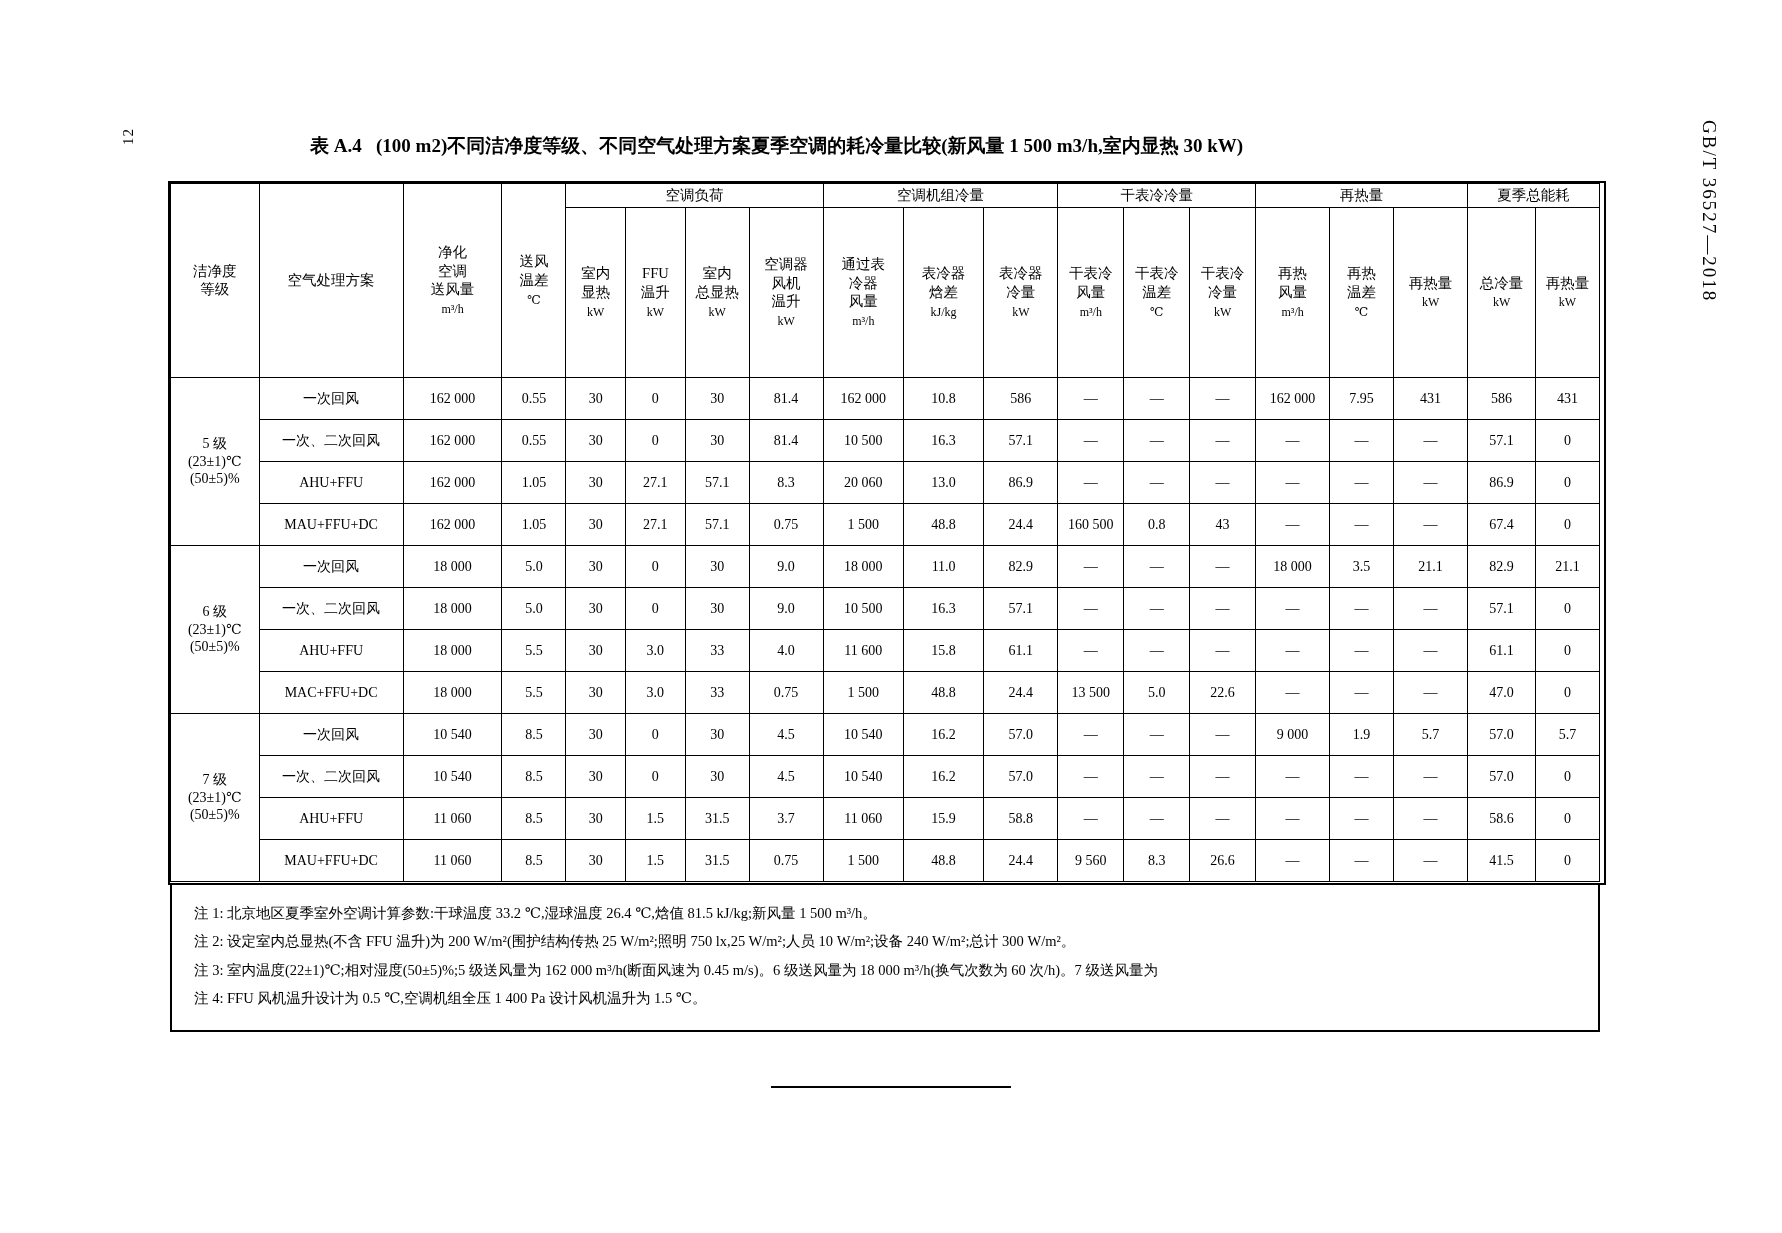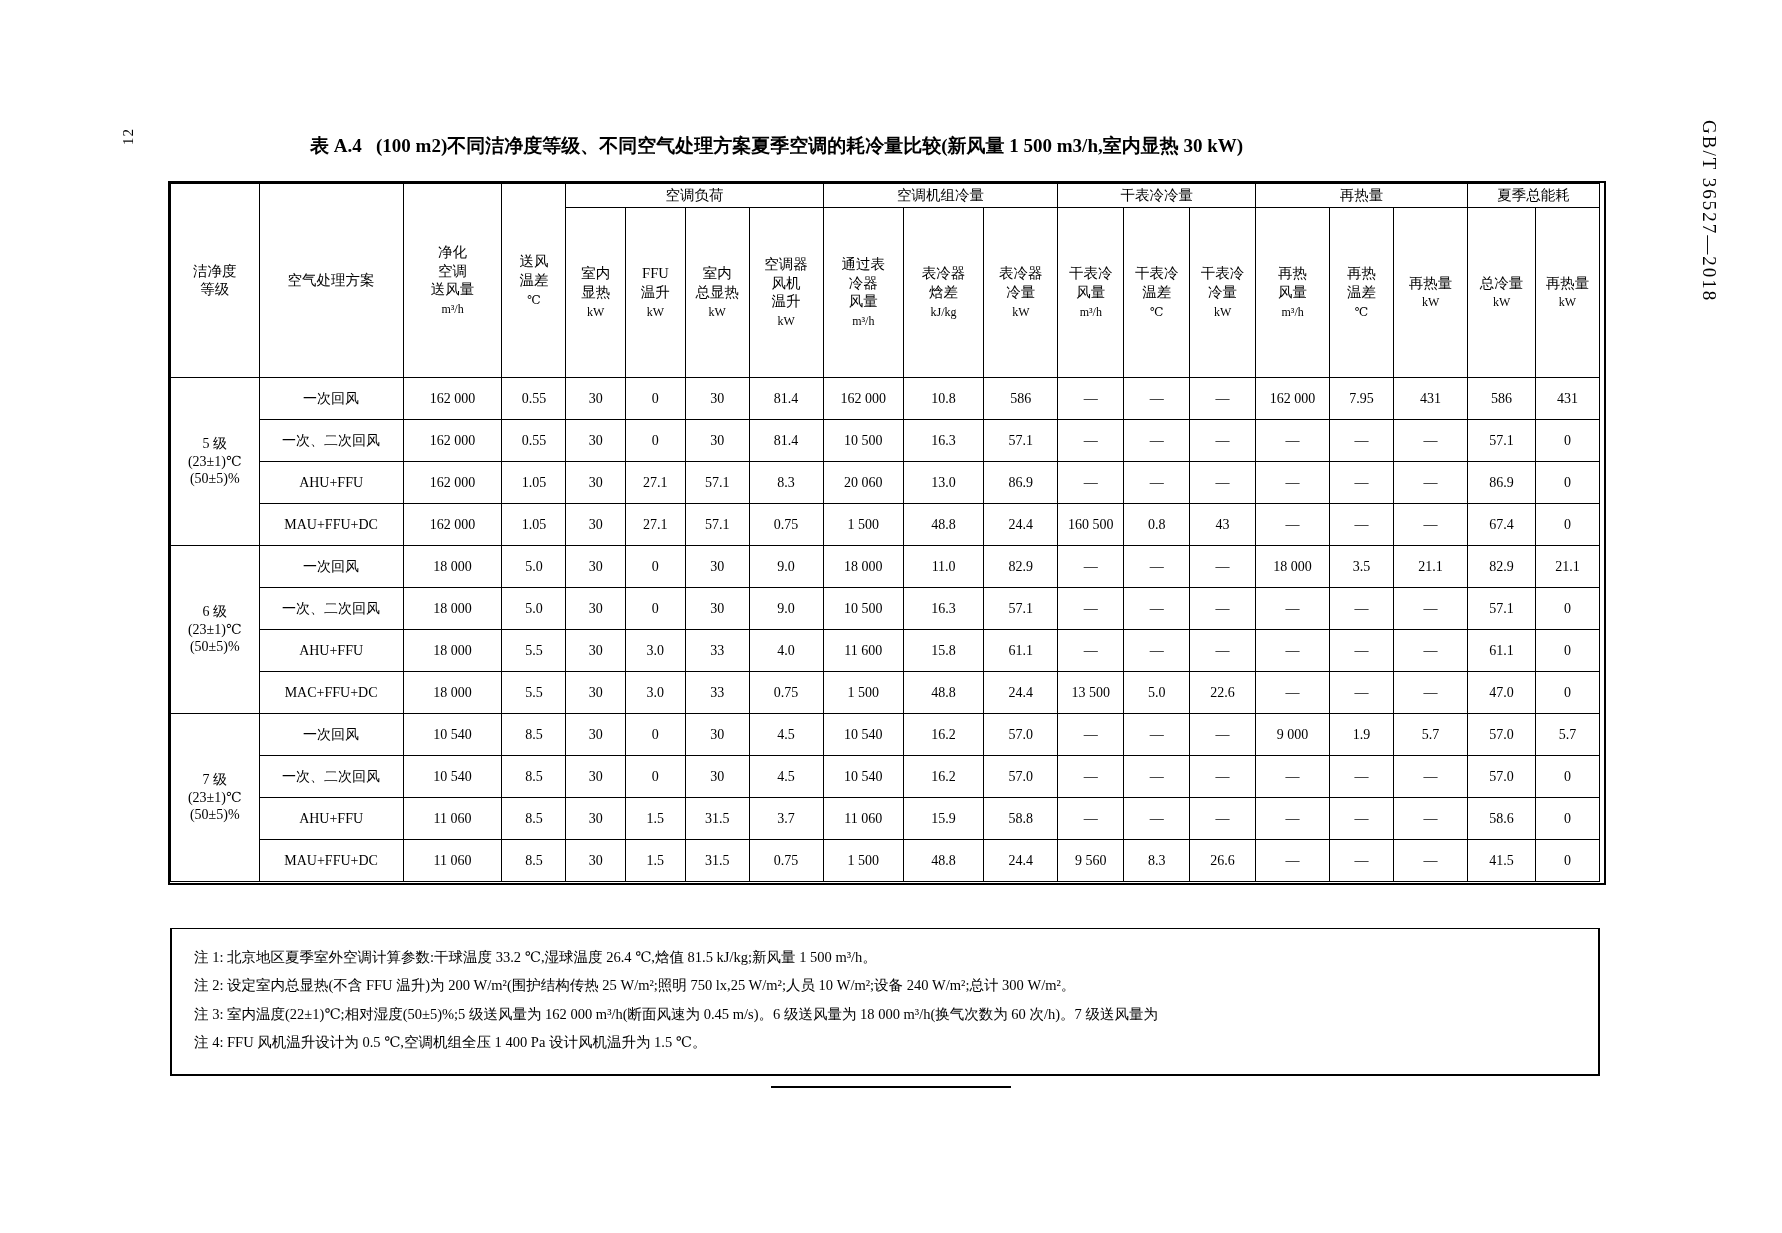--- a/index.html
+++ b/index.html
@@ -57,21 +57,21 @@
     position:absolute;left:168px;top:181px;width:1434px;height:700px;
     border:2px solid #000;pointer-events:none;
   }
   .unit{font-size:12px;}
   .hdr-tall{height:170px;}
   .rowh{height:42px;}
   td.lvl{font-size:14.5px;line-height:1.65;}
   td.scheme{font-size:14.5px;}
 
   .notes{
-    position:absolute;left:170px;top:928px;width:1430px;
+    position:absolute;left:170px;top:884px;width:1430px;
     border:2px solid #000;border-top:1px solid #000;
     box-sizing:border-box;
     padding:14px 18px 18px 22px;
     font-size:14.5px;line-height:1.95;
     font-family:"Liberation Serif","DejaVu Serif",serif;
   }
   .notes div{white-space:nowrap;}
   .notes .indent{padding-left:62px;}
 
   .footrule{

